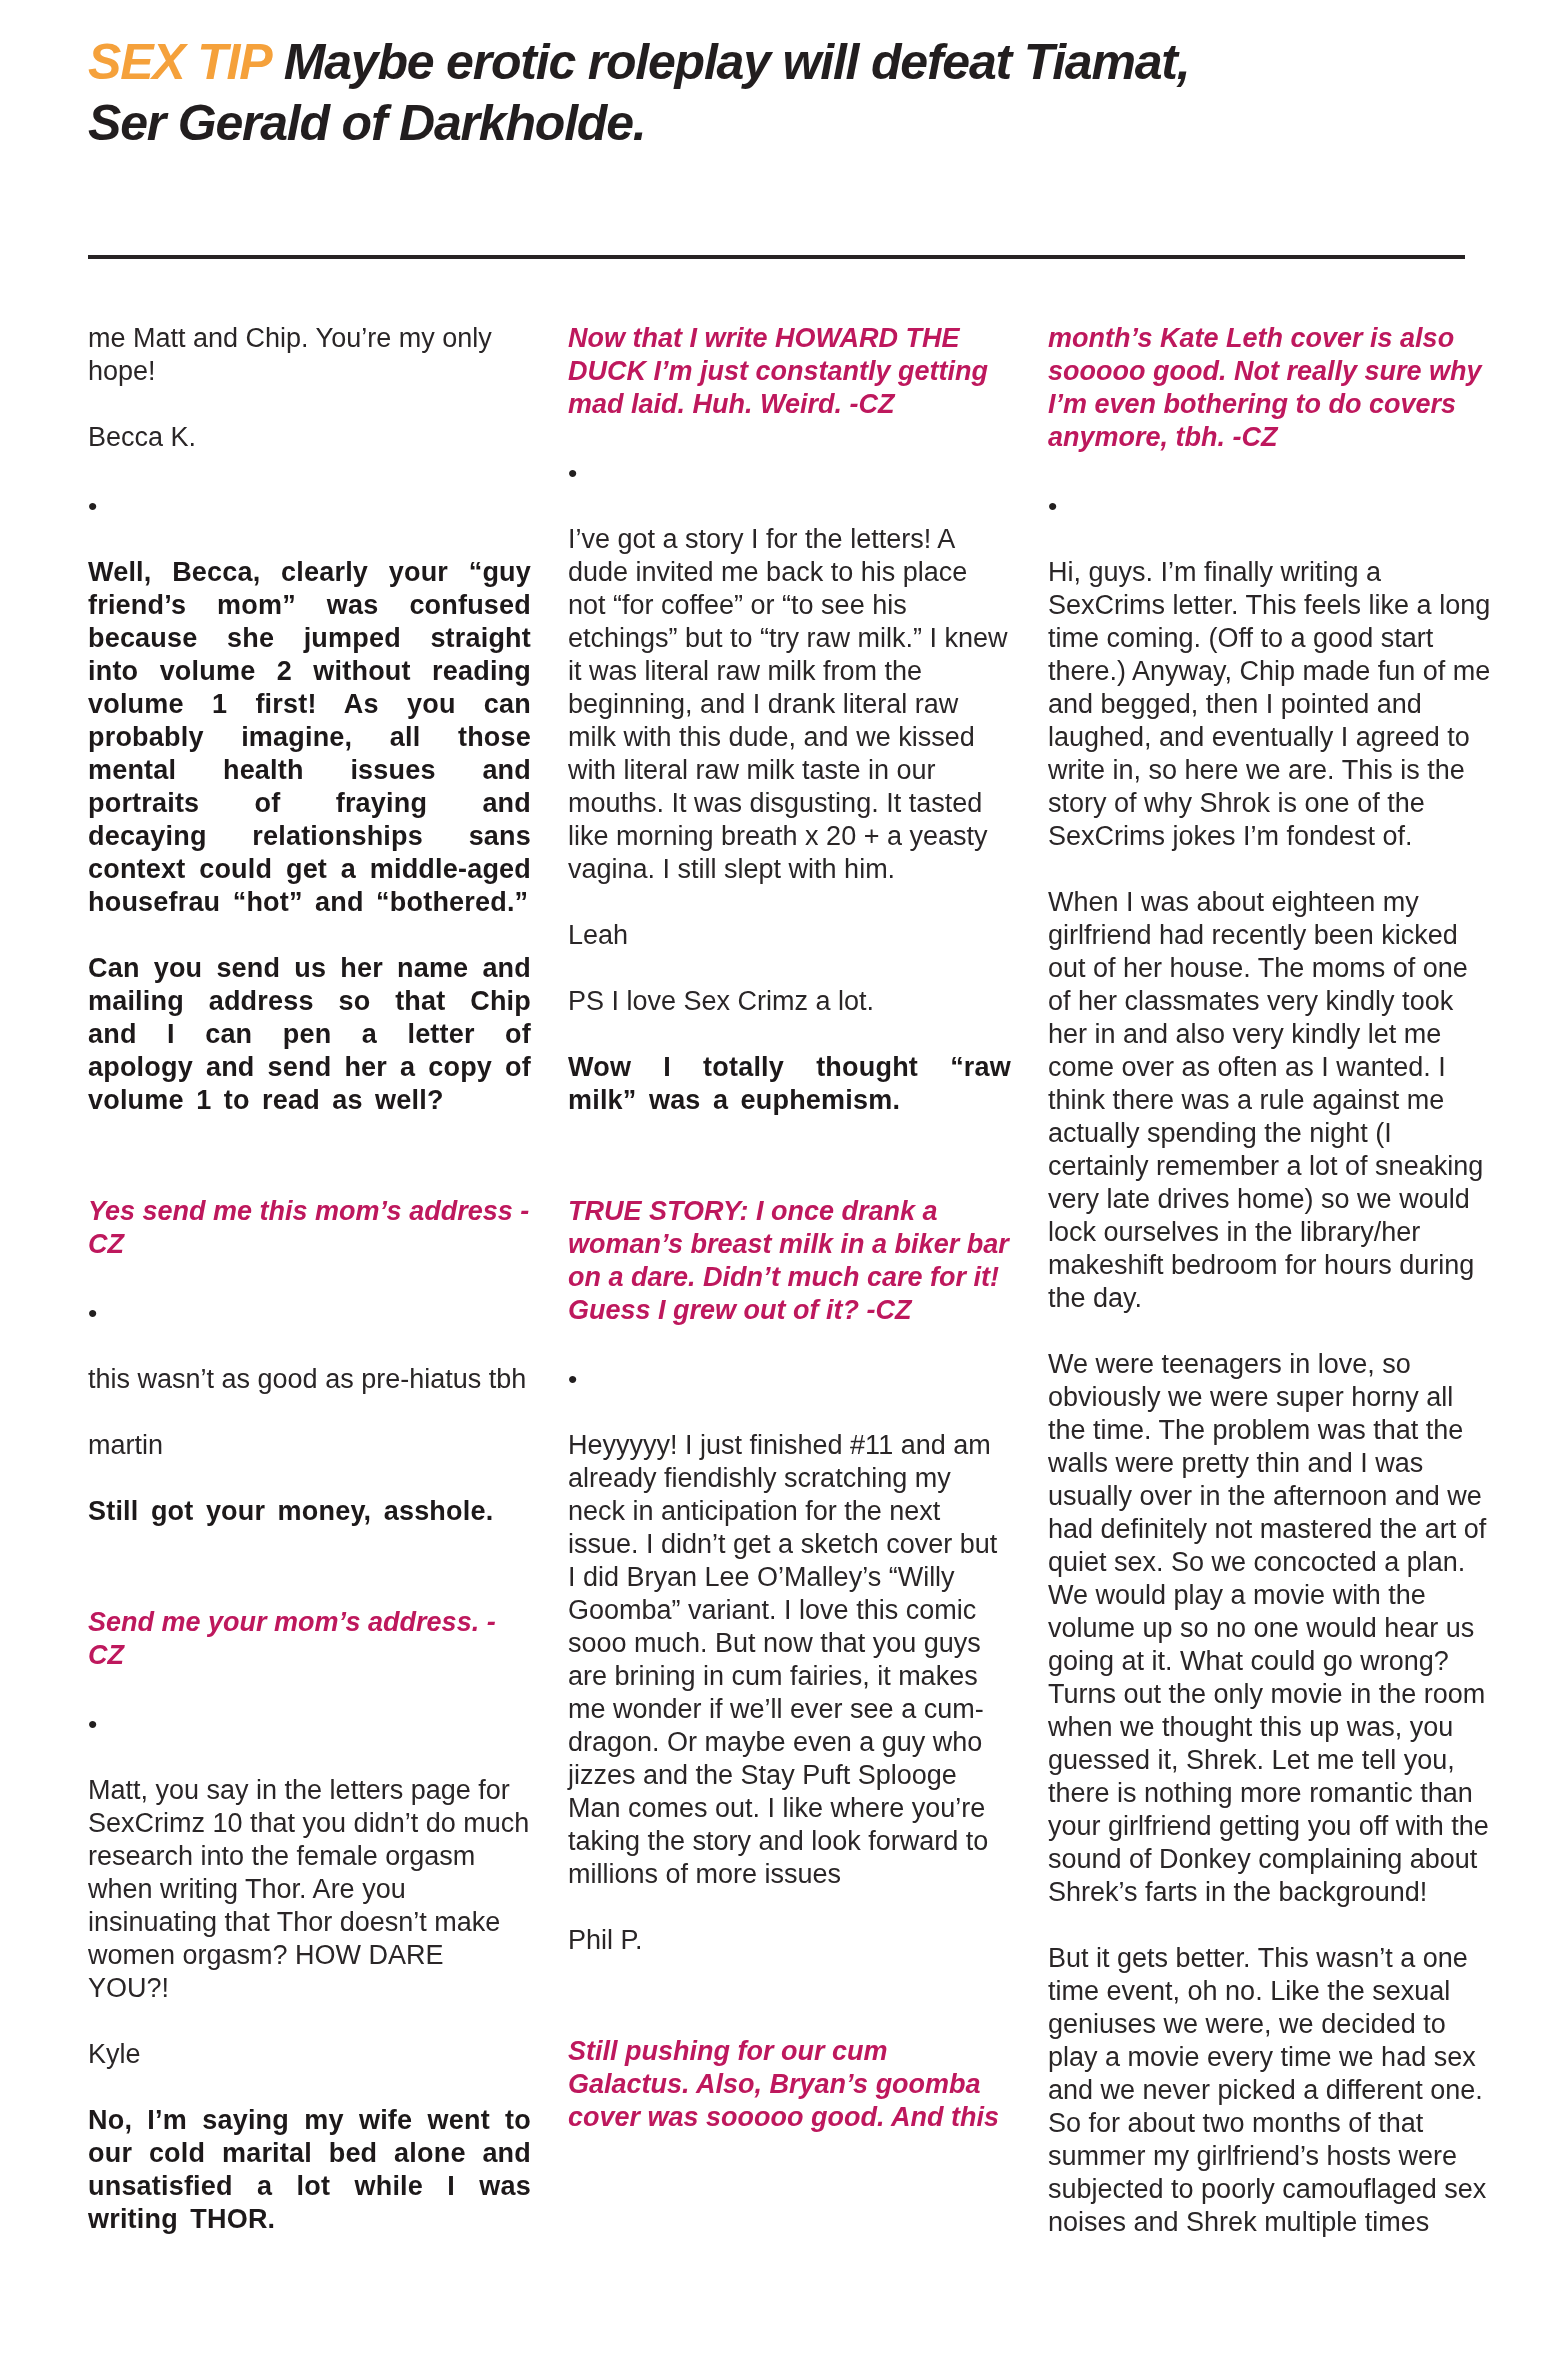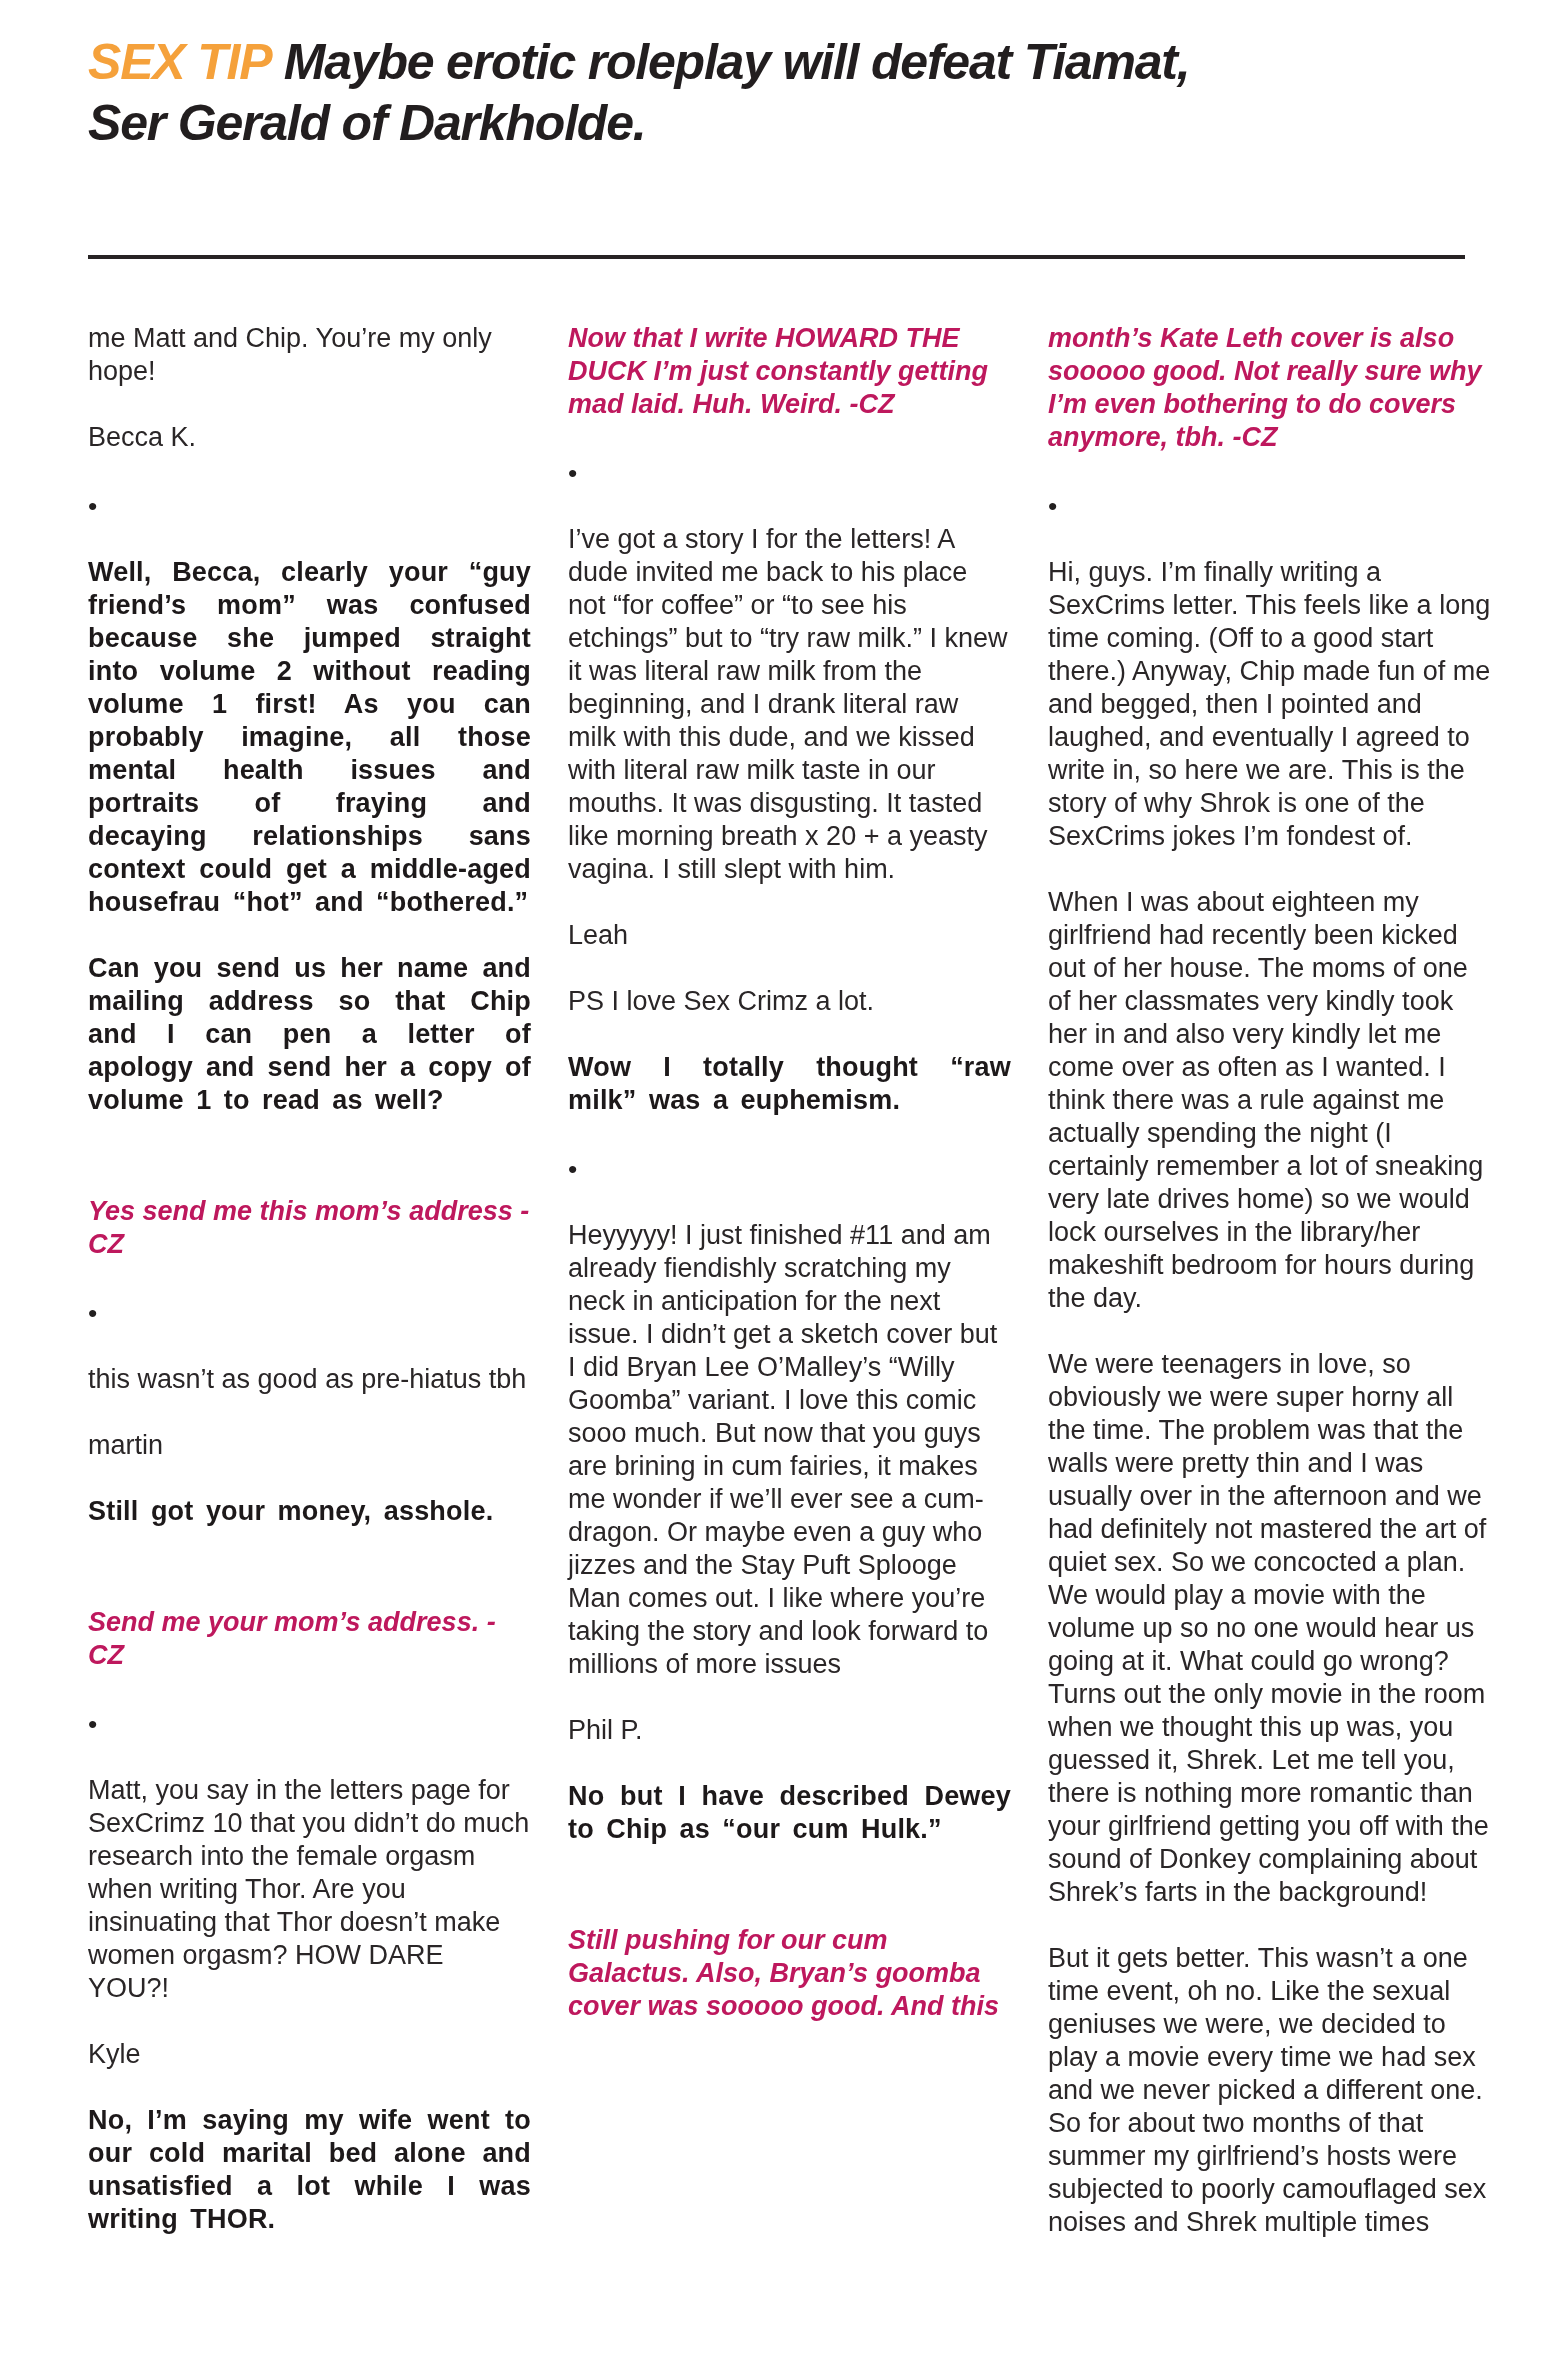--- a/index.html
+++ b/index.html
@@ -73,24 +73,24 @@
       <p class="blk sig">Kyle</p>
       <p class="blk b">No, I’m saying my wife went to our cold marital bed alone and unsatisfied a lot while I was writing THOR.</p>
     </div>
   <div class="col" id="col-1">
       <p class="blk bi">Now that I write HOWARD THE DUCK I’m just constantly getting mad laid. Huh. Weird. -CZ</p>
       <p class="blk dot">•</p>
       <p class="blk r">I’ve got a story I for the letters! A dude invited me back to his place not “for coffee” or “to see his etchings” but to “try raw milk.” I knew it was literal raw milk from the beginning, and I drank literal raw milk with this dude, and we kissed with literal raw milk taste in our mouths. It was disgusting. It tasted like morning breath x 20 + a yeasty vagina. I still slept with him.</p>
       <p class="blk sig">Leah</p>
       <p class="blk r">PS I love Sex Crimz a lot.</p>
       <p class="blk b">Wow I totally thought “raw milk” was a euphemism.</p>
+      <p class="blk bi">TRUE STORY: I once drank a woman’s breast milk in a biker bar on a dare. Didn’t much care for it! Guess I grew out of it? -CZ</p>
       <p class="blk dot">•</p>
       <p class="blk r">Heyyyyy! I just finished #11 and am already fiendishly scratching my neck in anticipation for the next issue. I didn’t get a sketch cover but I did Bryan Lee O’Malley’s “Willy Goomba” variant. I love this comic sooo much. But now that you guys are brining in cum fairies, it makes me wonder if we’ll ever see a cum-dragon. Or maybe even a guy who jizzes and the Stay Puft Splooge Man comes out. I like where you’re taking the story and look forward to millions of more issues</p>
       <p class="blk sig">Phil P.</p>
-      <p class="blk b">No but I have described Dewey to Chip as “our cum Hulk.”</p>
       <p class="blk bi">Still pushing for our cum Galactus. Also, Bryan’s goomba cover was sooooo good. And this</p>
     </div>
   <div class="col" id="col-2">
       <p class="blk bi">month’s Kate Leth cover is also sooooo good. Not really sure why I’m even bothering to do covers anymore, tbh. -CZ</p>
       <p class="blk dot">•</p>
       <p class="blk r">Hi, guys. I’m finally writing a SexCrims letter. This feels like a long time coming. (Off to a good start there.) Anyway, Chip made fun of me and begged, then I pointed and laughed, and eventually I agreed to write in, so here we are. This is the story of why Shrok is one of the SexCrims jokes I’m fondest of.</p>
       <p class="blk r">When I was about eighteen my girlfriend had recently been kicked out of her house. The moms of one of her classmates very kindly took her in and also very kindly let me come over as often as I wanted. I think there was a rule against me actually spending the night (I certainly remember a lot of sneaking very late drives home) so we would lock ourselves in the library/her makeshift bedroom for hours during the day.</p>
       <p class="blk r">We were teenagers in love, so obviously we were super horny all the time. The problem was that the walls were pretty thin and I was usually over in the afternoon and we had definitely not mastered the art of quiet sex. So we concocted a plan. We would play a movie with the volume up so no one would hear us going at it. What could go wrong? Turns out the only movie in the room when we thought this up was, you guessed it, Shrek. Let me tell you, there is nothing more romantic than your girlfriend getting you off with the sound of Donkey complaining about Shrek’s farts in the background!</p>
       <p class="blk r">But it gets better. This wasn’t a one time event, oh no. Like the sexual geniuses we were, we decided to play a movie every time we had sex and we never picked a different one. So for about two months of that summer my girlfriend’s hosts were subjected to poorly camouflaged sex noises and Shrek multiple times</p>
     </div>

